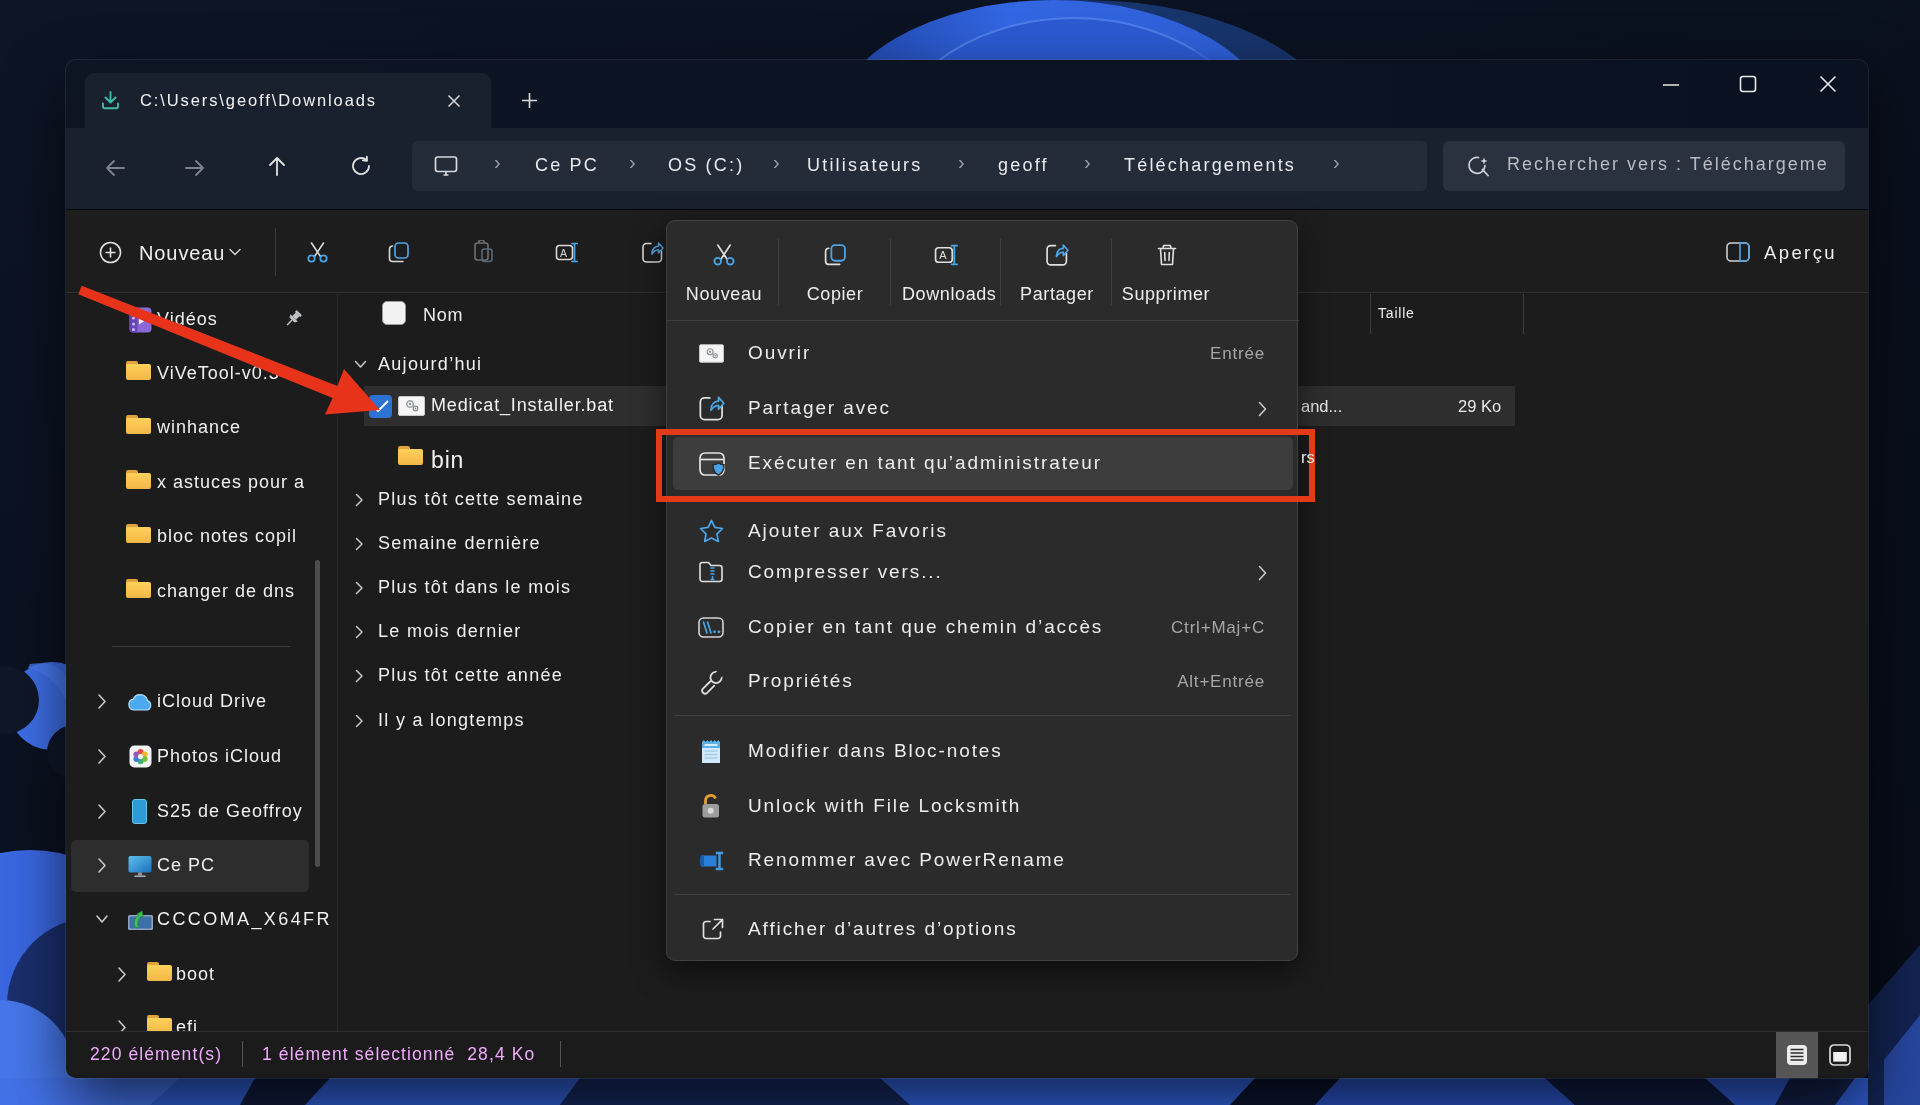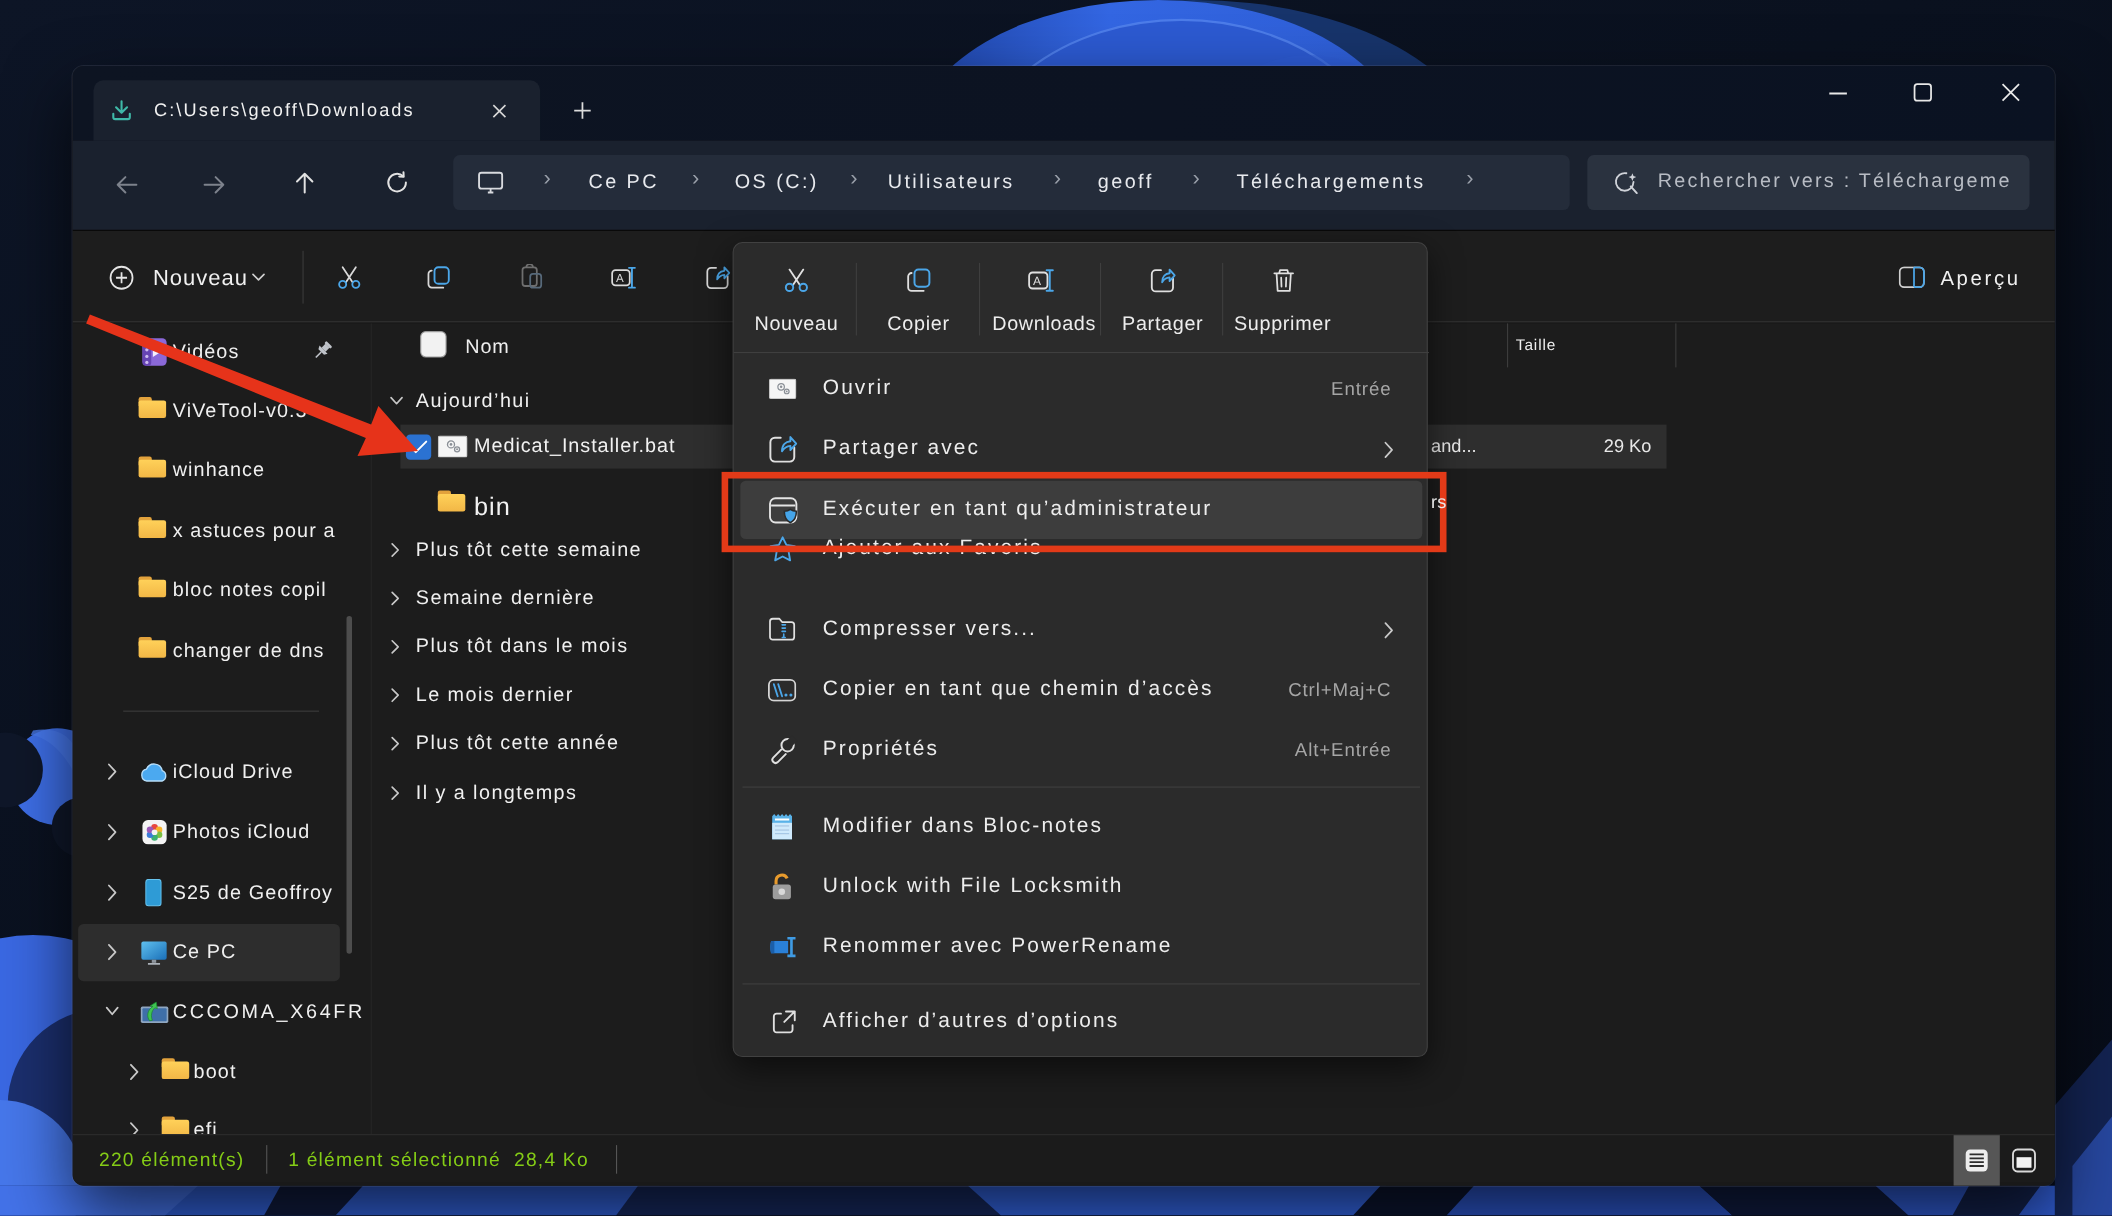--- a/index.html
+++ b/index.html
@@ -21,21 +21,21 @@
   .crumbbar { position:absolute; left:346px; top:13px; width:1015px; height:50px;
     background:#242c3a; border-radius:6px; color:#e6e8ec; }
   .searchbar { position:absolute; left:1377px; top:13px; width:402px; height:50px;
     background:#2a323f; border-radius:6px; }
   .crumbtxt { font-size:18px; letter-spacing:2.2px; color:#e8eaee; top:14px; white-space:nowrap; }
   .crumbsep { font-size:20px; color:#9aa0aa; top:10px; }
   .toolbar { position:absolute; left:0; top:149px; width:100%; height:84px;
     background:#1d1d1d; border-top:1px solid #090909; border-bottom:1px solid #323232; }
   .main { position:absolute; left:0; top:234px; width:100%; height:737px; background:#1c1c1c; }
   .status { position:absolute; left:0; top:971px; width:100%; height:44px;
-    background:#1b1b1b; border-top:1px solid #2d2d2d; color:#84cc16; font-size:17.5px; letter-spacing:1.1px; }
+    background:#1b1b1b; border-top:1px solid #2d2d2d; color:#f0abfc; font-size:17.5px; letter-spacing:1.1px; }
   
   .siderow { position:absolute; left:5px; width:238px; height:52px; border-radius:5px;
     color:#f0f0f0; font-size:18px; letter-spacing:1px; }
   .siderow .lbl { position:absolute; left:86px; top:15px; white-space:nowrap; }
   
   .grouphdr { position:absolute; color:#f0f0f0; font-size:18px; letter-spacing:1.3px; }
   .sel { background:#2d2d2d; }
   .fold { width:25px; height:20px; display:block; position:relative; }
   .fold::before { content:""; position:absolute; left:0; top:0; width:12px; height:8px;
     border-radius:2px 2px 0 0; background:#e2a23c; }
@@ -469,21 +469,21 @@
       </svg>
   </div>
   <div class="mi hl" style="top:216px">
     <svg class="abs" style="left:24px;top:12px" width="30" height="30" viewBox="0 0 30 30">
       <rect x="3" y="4" width="24" height="22" rx="5" fill="none" stroke="#e4e4e4" stroke-width="1.7"></rect>
       <path d="M4 10.5 H26" stroke="#e4e4e4" stroke-width="1.7"></path>
       <path d="M21.5 14 C23 15.2 25 15.8 27 15.8 C27 20.5 25 24.5 21.5 26.2 C18 24.5 16 20.5 16 15.8 C18 15.8 20 15.2 21.5 14 Z" fill="#45a4e8" stroke="#2b2b2b" stroke-width="1.4"></path>
     </svg>
     <div class="txt">Exécuter en tant qu’administrateur</div>
   </div>
-  <div class="mi" style="top:252px">
+  <div class="mi" style="top:284px">
     <svg class="abs" style="left:25px;top:13px" width="27" height="27" viewBox="0 0 27 27">
       <path d="M13.5 2.5 L16.9 9.4 L24.5 10.5 L19 15.9 L20.3 23.4 L13.5 19.9 L6.7 23.4 L8 15.9 L2.5 10.5 L10.1 9.4 Z" fill="none" stroke="#4ba6e8" stroke-width="1.7" stroke-linejoin="round"></path>
     </svg>
     <div class="txt">Ajouter aux Favoris</div>
   </div>
   <div class="mi" style="top:325px">
     <svg class="abs" style="left:25px;top:14px" width="26" height="24" viewBox="0 0 26 24">
       <path d="M2 6.5 V19 A2.5 2.5 0 0 0 4.5 21.5 H21.5 A2.5 2.5 0 0 0 24 19 V8 A2.5 2.5 0 0 0 21.5 5.5 H13 L10.5 2.5 H4.5 A2.5 2.5 0 0 0 2 5 Z" fill="none" stroke="#e0e0e0" stroke-width="1.6" stroke-linejoin="round"></path>
       <path d="M13 8 H16 M13 11 H16 M13 14 H16 M14.5 16.5 V19 M13.2 19.5 H15.8" stroke="#4ba6e8" stroke-width="1.5" stroke-linecap="round"></path>
     </svg>

